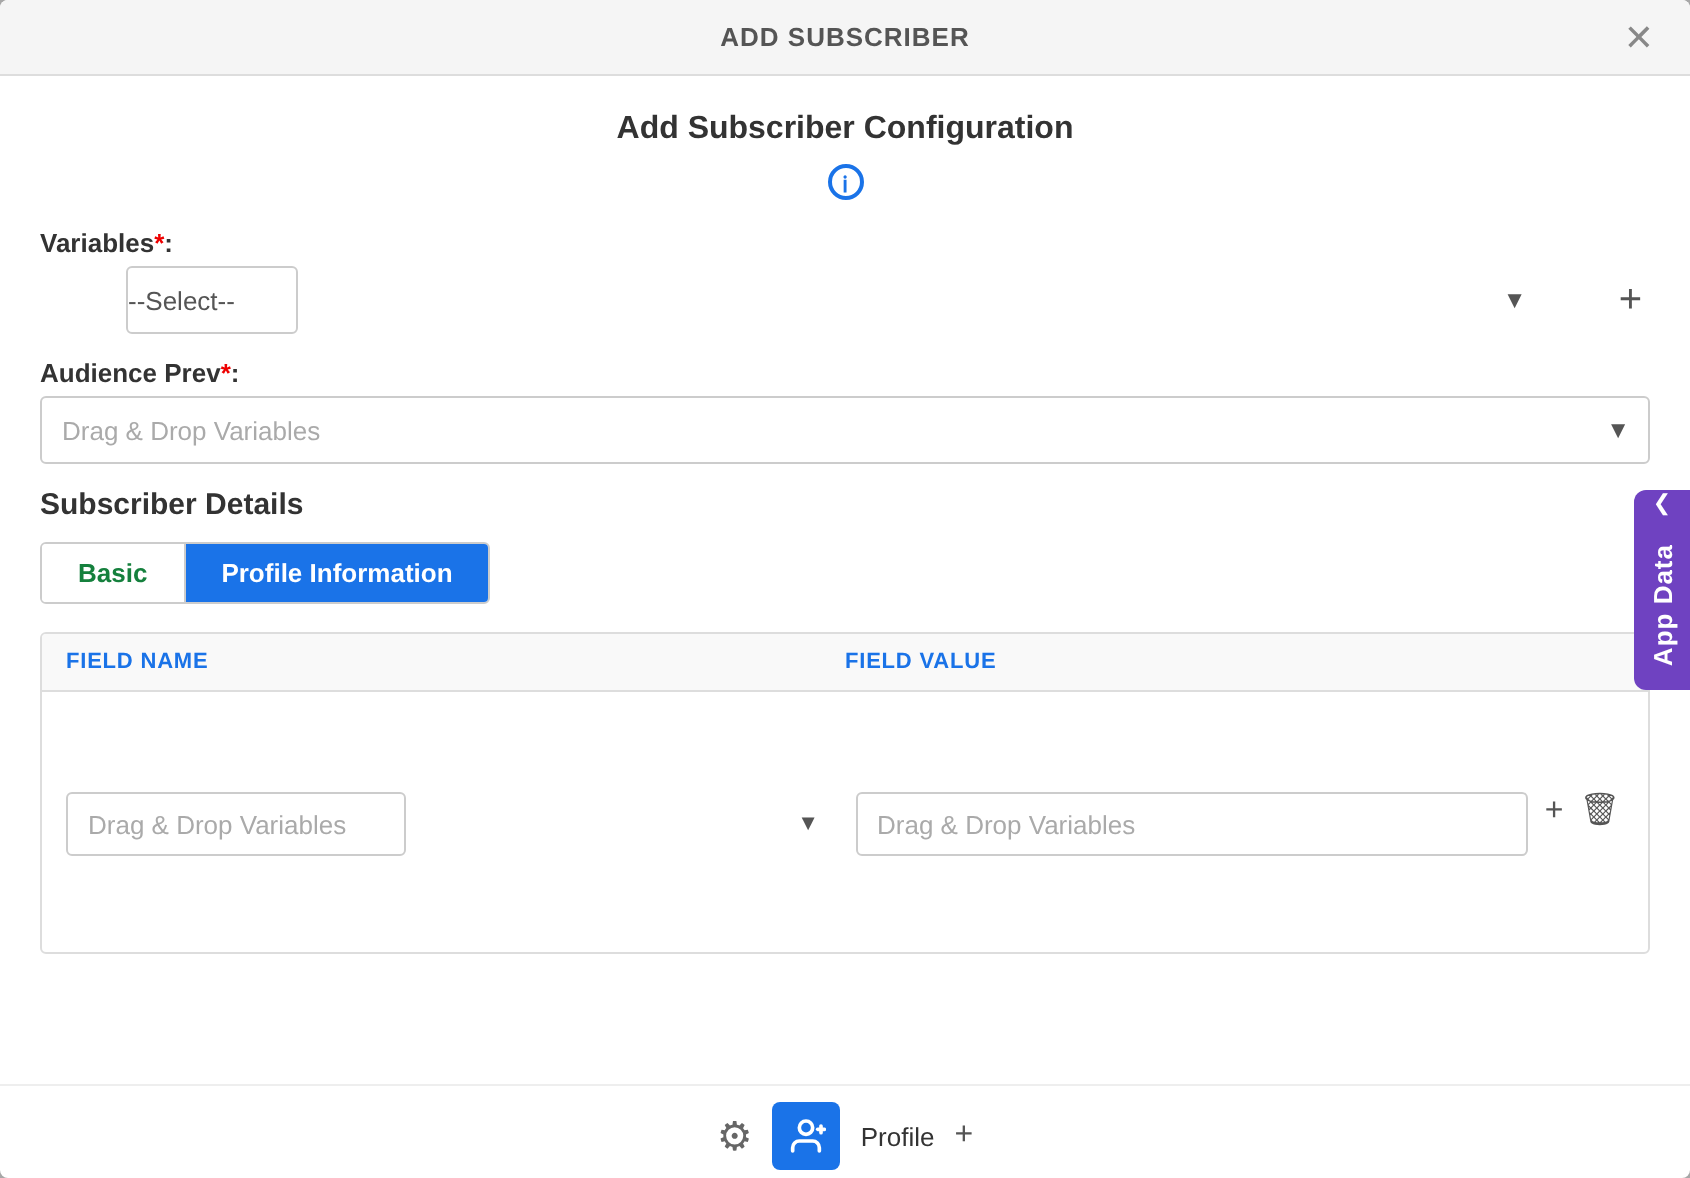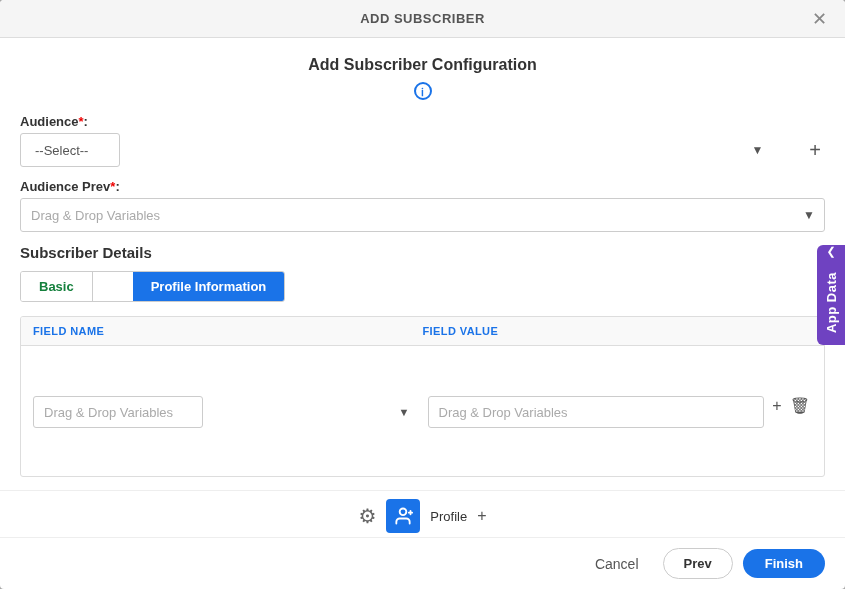--- a/index.html
+++ b/index.html
@@ -109,27 +109,28 @@
     .select-wrapper {
       position: relative;
       display: flex;
       align-items: center;
       gap: 6px;
     }
     .select-field {
       flex: 1;
       border: 1px solid #ccc;
       border-radius: 3px;
-      padding: 6px 30px 6px 14px;
+      padding: 6px 30px 6px 0;
       font-size: 13px;
       color: #555;
       appearance: none;
       background: #fff;
       cursor: pointer;
       height: 34px;
+      margin-left: 43px;
     }
     .select-arrow {
       position: absolute;
       right: 36px;
       top: 50%;
       transform: translateY(-50%);
       pointer-events: none;
       color: #555;
       font-size: 12px;
     }
@@ -189,21 +190,20 @@
       font-size: 13px;
       font-weight: 600;
       border: none;
       cursor: pointer;
       background: #fff;
       color: #15803d;
     }
     .tab-btn.active {
       background: #1a73e8;
       color: #fff;
-      margin-left: 40px;
     }
     .tab-btn:not(:last-child) {
       border-right: 1px solid #ccc;
     }
 
     .table-container {
       border: 1px solid #ddd;
       border-radius: 3px;
       overflow: hidden;
     }
@@ -416,21 +416,21 @@
 
     <div class="modal-body">
 
       <div class="section-title">
         <span>Add Subscriber Configuration</span>
         <span class="info-icon">ℹ</span>
       </div>
 
       <div class="form-group">
         <label class="form-label">
-          <span>Audience</span><span class="required">*</span><span>:</span>
+          <span>Variables</span><span class="required">*</span><span>:</span>
         </label>
         <div class="select-wrapper">
           <div style="position:relative;flex:1;">
             <select class="select-field">
               <option value="">--Select--</option>
             </select>
             <span class="select-arrow">▼</span>
           </div>
           <button class="add-btn">+</button>
         </div>
@@ -490,25 +490,20 @@
           <path d="M20 21v-2a4 4 0 0 0-4-4H8a4 4 0 0 0-4 4v2"></path>
           <circle cx="12" cy="7" r="4"></circle>
           <line x1="19" y1="8" x2="23" y2="8"></line>
           <line x1="21" y1="6" x2="21" y2="10"></line>
         </svg>
       </button>
       <span class="advanced-label">Profile</span>
       <span class="advanced-plus" style="cursor:pointer;font-size:16px;color:#555;">+</span>
     </div>
 
-    <div class="modal-footer">
-      <button class="cancel-btn">Cancel</button>
-      <button class="prev-btn">Prev</button>
-      <button class="finish-btn">Finish</button>
-    </div>
 
     <div class="app-data-side">
       <button class="app-data-tab">
         <span class="chevron-left">❮</span>
         <span class="app-data-text">App Data</span>
       </button>
     </div>
 
   </div>
 </div>

